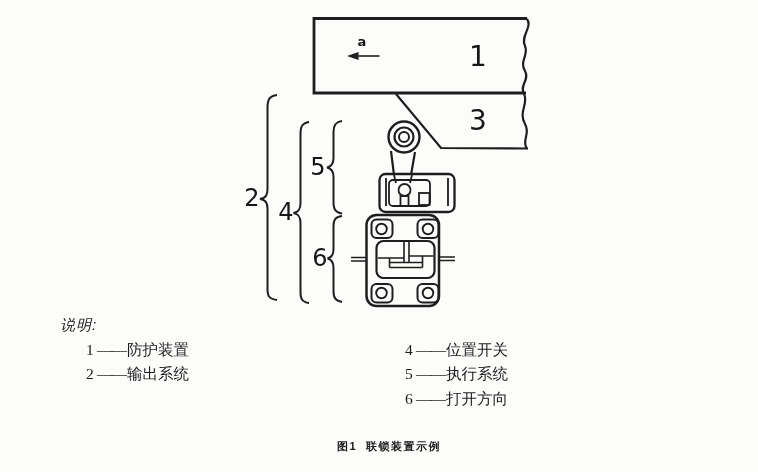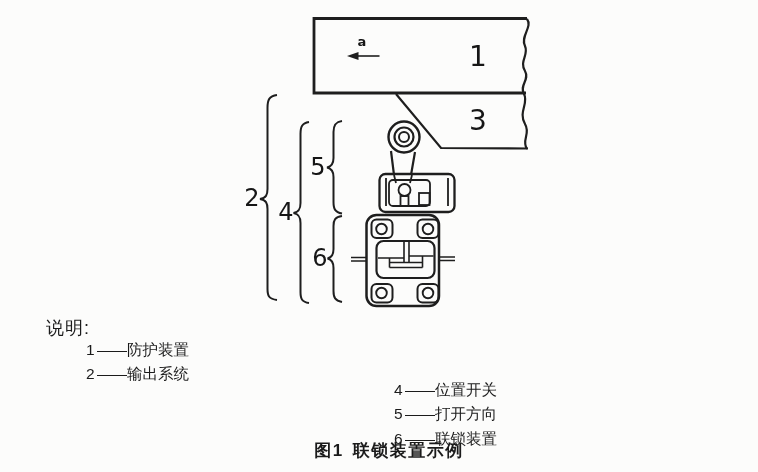--- a/index.html
+++ b/index.html
@@ -19,35 +19,35 @@
     transform:translate(-50%,-50%);
     font-family:"DejaVu Sans","Liberation Sans",sans-serif;
     color:#161616;
     line-height:1;
     white-space:nowrap;
   }
   .dlabel.big{font-size:28px;}
   .dlabel.mid{font-size:24px;}
   .dlabel.small-a{font-size:13px;font-weight:bold;}
   .legend-heading{
-    position:absolute;left:46px;top:316px;
-    font-size:18px;letter-spacing:1px;
+    position:absolute;left:60px;top:316px;
+    font-size:15px;letter-spacing:1px;font-style:italic;
   }
-  .legend-col{position:absolute;font-size:15.5px;}
+  .legend-col{position:absolute;font-size:15.5px;font-family:Liberation Serif, serif;}
   .legend-col.left{left:86px;top:338px;}
-  .legend-col.right{left:394px;top:338px;margin-top:40px;}
+  .legend-col.right{left:405px;top:338px;}
   .legend-row{height:24.4px;line-height:24.4px;white-space:nowrap;}
   .lg-id{display:inline-block;min-width:11px;}
   .lg-id.sup{font-size:11px;font-weight:bold;vertical-align:6px;min-width:9px;}
   .lg-dash{letter-spacing:-1px;margin-right:1px;}
   .lg-dash.gap{margin-left:5px;}
   .caption{
     position:absolute;left:389px;top:439px;
     transform:translateX(-50%);
-    font-size:17px;font-weight:bold;
+    font-size:11px;font-weight:bold;
     letter-spacing:1.5px;white-space:nowrap;
   }
   .caption .cap-label{margin-right:9px;}
 </style>
 </head>
 <body>
 
 <div class="page">
 
   <svg class="diagram" width="758" height="472" viewBox="0 0 758 472">
@@ -139,24 +139,24 @@
     <div class="legend-row">
       <span class="lg-id">2</span><span class="lg-dash">——</span><span class="lg-label">输出系统</span>
     </div>
   </div>
 
   <div class="legend-col right">
     <div class="legend-row">
       <span class="lg-id">4</span><span class="lg-dash">——</span><span class="lg-label">位置开关</span>
     </div>
     <div class="legend-row">
-      <span class="lg-id">5</span><span class="lg-dash">——</span><span class="lg-label">打开方向</span>
+      <span class="lg-id">5</span><span class="lg-dash">——</span><span class="lg-label">执行系统</span>
     </div>
     <div class="legend-row">
-      <span class="lg-id">6</span><span class="lg-dash">——</span><span class="lg-label">联锁装置</span>
+      <span class="lg-id">6</span><span class="lg-dash">——</span><span class="lg-label">打开方向</span>
     </div>
   </div>
 
   <div class="caption">
     <span class="cap-label">图1</span><span>联锁装置示例</span>
   </div>
 
 </div>
 
 </body></html>

